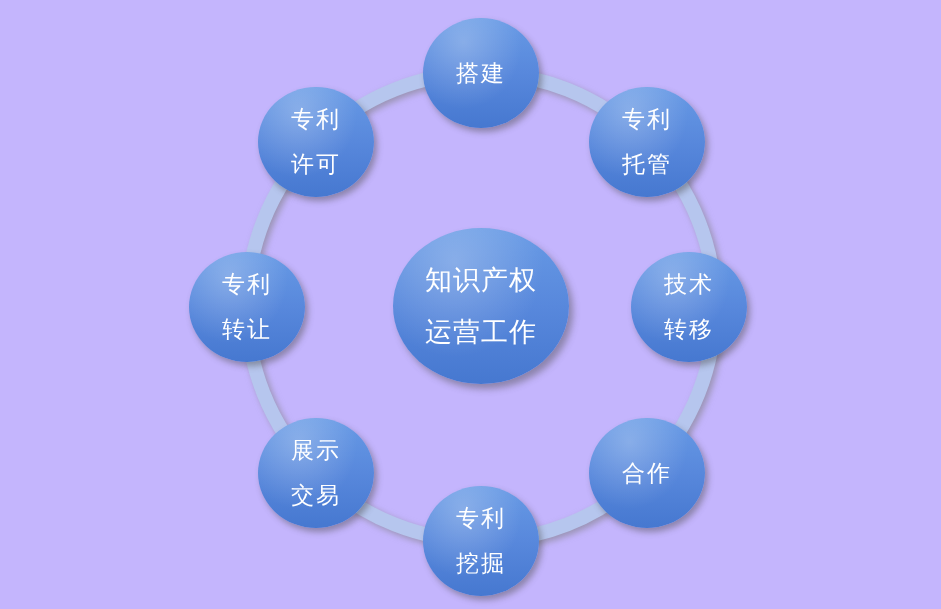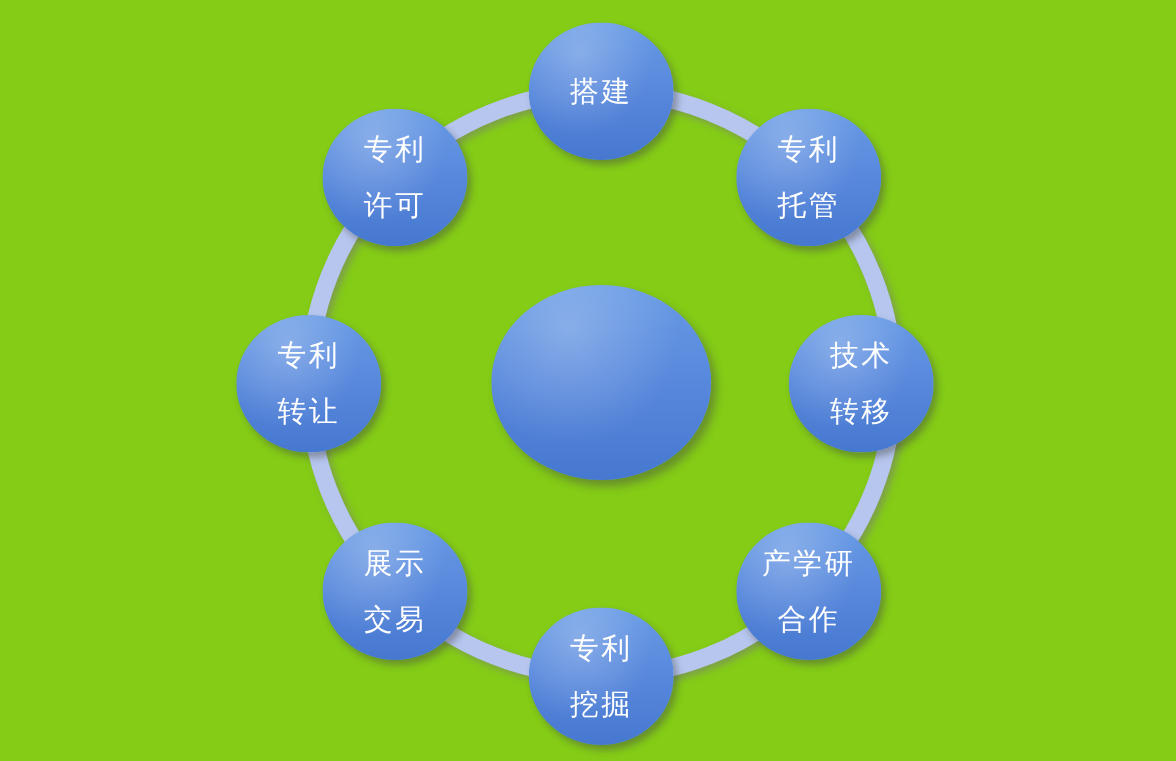--- a/index.html
+++ b/index.html
@@ -5,21 +5,21 @@
   html, body {
     margin: 0;
     padding: 0;
     background: #ffffff;
     font-family: "Liberation Sans", sans-serif;
   }
   .stage {
     position: relative;
     width: 941px;
     height: 609px;
-    background: #84cc16;
+    background: #c4b5fd;
     overflow: hidden;
   }
   
   .ring {
     position: absolute;
     left: 240px;
     top: 66px;
     width: 454px;
     height: 454px;
     border: 14px solid #b6c6ee;
@@ -91,21 +91,20 @@
     <div class="node-line">专利</div>
     <div class="node-line">托管</div>
   </div>
 
   <div class="node" style="left:631px; top:252px;">
     <div class="node-line">技术</div>
     <div class="node-line">转移</div>
   </div>
 
   <div class="node" style="left:589px; top:418px;">
-    <div class="node-line">产学研</div>
     <div class="node-line">合作</div>
   </div>
 
   <div class="node" style="left:423px; top:486px;">
     <div class="node-line">专利</div>
     <div class="node-line">挖掘</div>
   </div>
 
   <div class="node" style="left:258px; top:418px;">
     <div class="node-line">展示</div>
@@ -116,15 +115,17 @@
     <div class="node-line">专利</div>
     <div class="node-line">转让</div>
   </div>
 
   <div class="node" style="left:258px; top:87px;">
     <div class="node-line">专利</div>
     <div class="node-line">许可</div>
   </div>
 
   <div class="center-node">
+    <div class="node-line">知识产权</div>
+    <div class="node-line">运营工作</div>
   </div>
 
 </div>
 
 </body></html>

